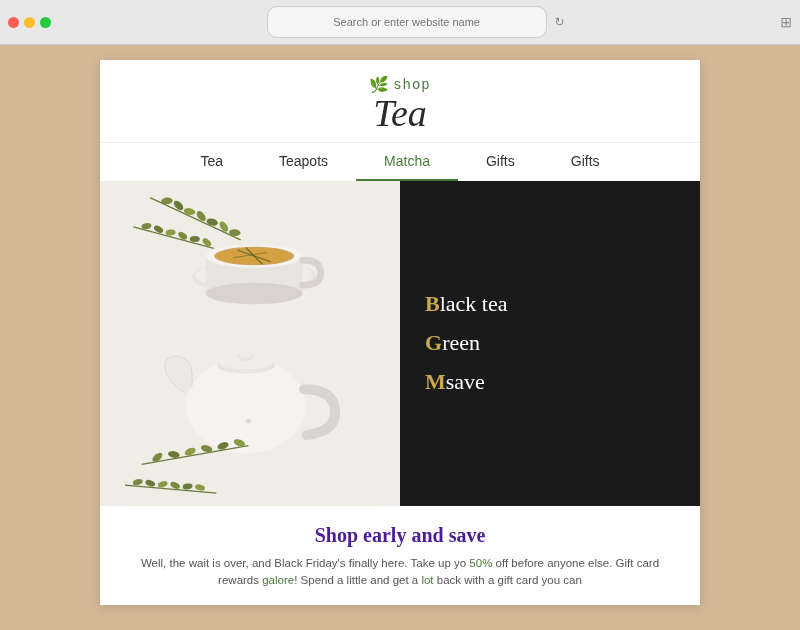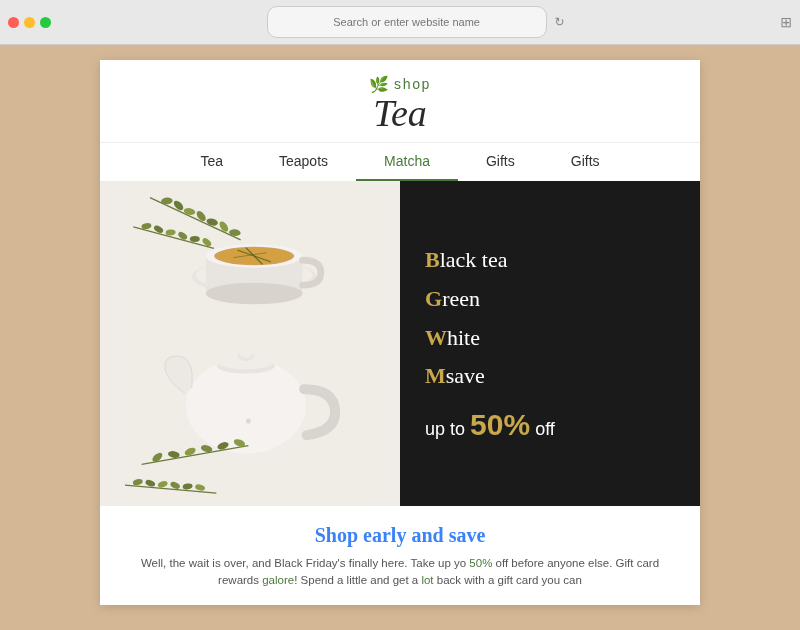--- a/index.html
+++ b/index.html
@@ -203,21 +203,21 @@
     }
 
     
     .content-bottom {
       padding: 18px 20px 15px;
       background: #fff;
     }
 
     .content-heading {
       font-size: 20px;
-      color: #3b82f6;
+      color: #4c1d95;
       font-family: Georgia, serif;
       text-align: center;
       margin-bottom: 8px;
     }
 
     .content-text {
       font-size: 11.5px;
       color: #555;
       font-family: Arial, sans-serif;
       line-height: 1.5;
@@ -350,29 +350,21 @@
       </div>
 
       <div class="hero-text-side">
         <div class="tea-type-item">
           <span class="gold-letter">B</span><span>lack tea</span>
         </div>
         <div class="tea-type-item">
           <span class="gold-letter">G</span><span>reen</span>
         </div>
         <div class="tea-type-item">
-          <span class="gold-letter">W</span><span>hite</span>
-        </div>
-        <div class="tea-type-item">
           <span class="gold-letter">M</span><span>save</span>
-        </div>
-        <div class="discount-line">
-          <span>up to</span>
-          <span class="discount-percent">50%</span>
-          <span>off</span>
         </div>
       </div>
     </div>
 
     <div class="content-bottom">
       <h2 class="content-heading">Shop early and save</h2>
       <p class="content-text">
         Well, the wait is over, and Black Friday's finally here. Take up yo <span class="highlight">50%</span> off before anyone else. Gift card rewards <span class="highlight">galore</span>! Spend a little and get a <span class="highlight">lot</span> back with a gift card you can
       </p>
     </div>

